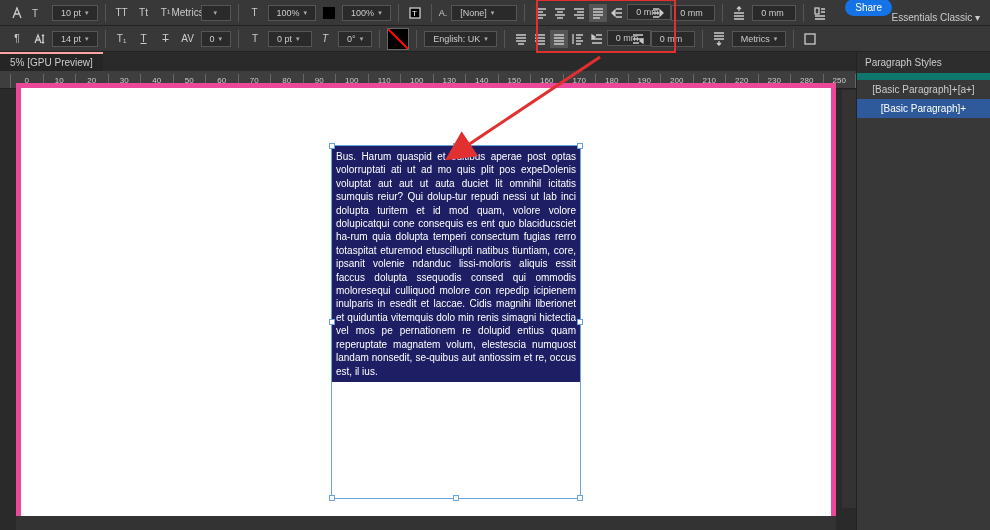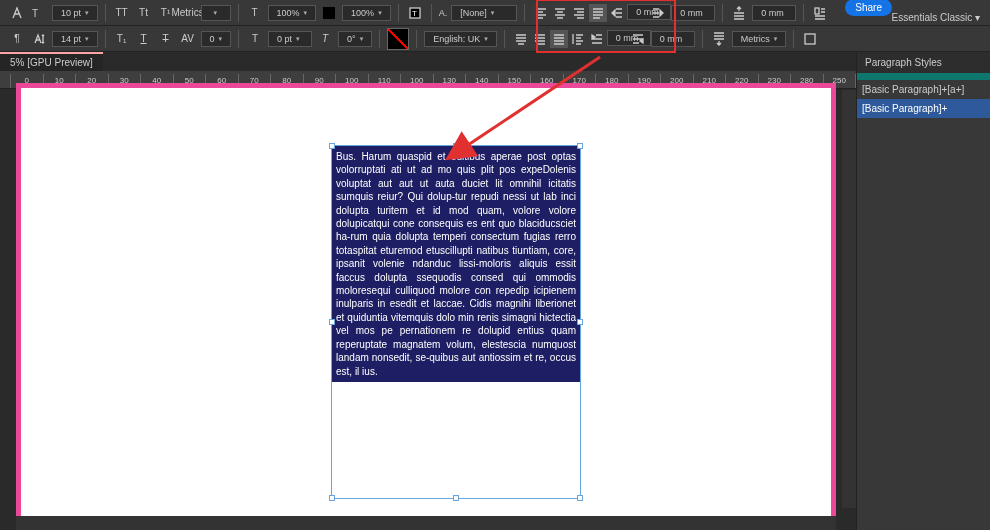--- a/index.html
+++ b/index.html
@@ -26,21 +26,21 @@
 .canvas{position:absolute;left:16px;top:83px;width:820px;height:522px;background:#fff;border:5px solid #ec4899}
 .frame{position:absolute;left:310px;top:57px;width:250px;height:354px;border:1px solid #6aa5dc}
 .txt{background:#1d1e63;color:#fff;font-size:10px;line-height:13.4px;padding:4px;text-align:justify}
 .hdl{position:absolute;width:6px;height:6px;background:#fff;border:1px solid #6aa5dc}
 .hdl.tl{left:-3px;top:-3px}.hdl.tr{right:-3px;top:-3px}.hdl.bl{left:-3px;bottom:-3px}.hdl.br{right:-3px;bottom:-3px}
 .hdl.tm{left:calc(50% - 3px);top:-3px}.hdl.bm{left:calc(50% - 3px);bottom:-3px}
 .hdl.ml{left:-3px;top:calc(50% - 3px)}.hdl.mr{right:-3px;top:calc(50% - 3px)}
 .arrow{position:absolute;left:440px;top:52px;z-index:21;pointer-events:none}
 .panel{position:absolute;right:0;top:52px;width:134px;height:478px;background:#383838;border-left:1px solid #222;color:#ccc;font-size:10px}
 .panel .hd{background:#2d2d2d;padding:5px 8px;border-bottom:7px solid #0f766e}
-.panel .row{padding:4px 5px;display:flex;justify-content:flex-start;align-items:center}
+.panel .row{padding:4px 5px;display:flex;justify-content:center;align-items:center}
 .panel .row.sel{background:#2e5a9b;color:#fff}
 .scroll{position:absolute;right:134px;top:90px;width:14px;height:418px;background:#333}
 .scroll-h{position:absolute;left:16px;bottom:0;height:14px;width:820px;background:#333}
 </style>
 </head>
 <body>
 
 
 
 <div class="topbar">

